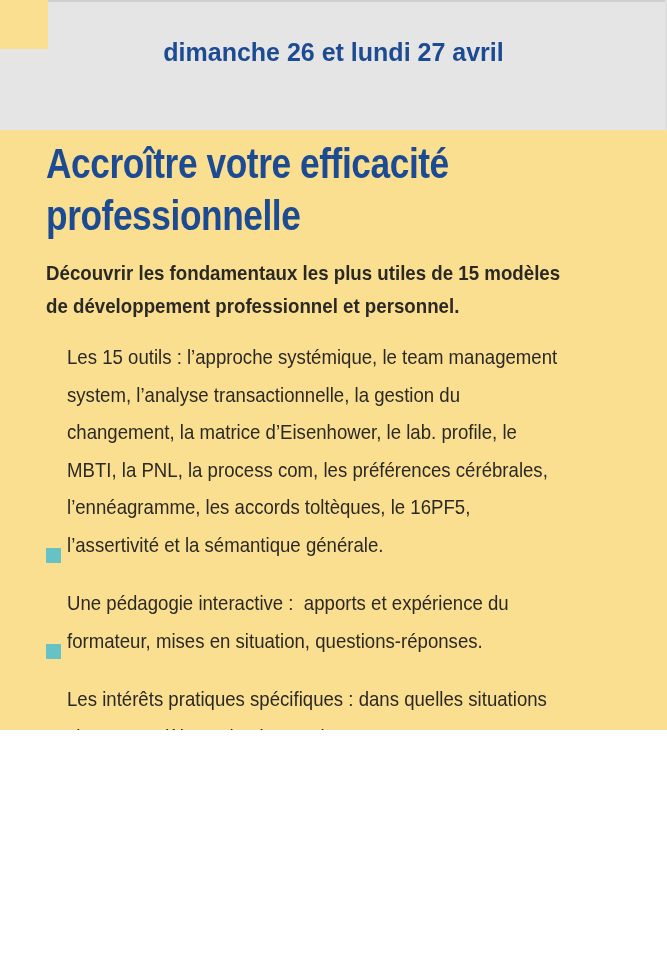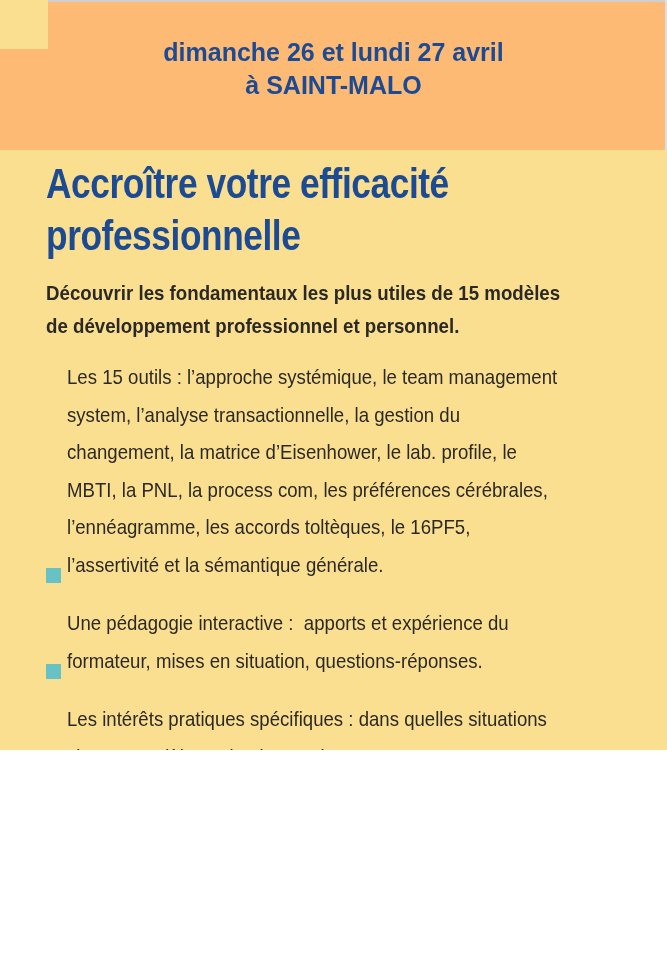--- a/index.html
+++ b/index.html
@@ -10,22 +10,22 @@
     position: relative;
     width: 667px;
     height: 955px;
     overflow: hidden;
     background: #ffffff;
   }
 
   
   .header-band {
     position: relative;
-    height: 150px;
-    background: #fdba74;
+    height: 130px;
+    background: #e5e5e5;
   }
   .header-band::before { 
     content: "";
     position: absolute;
     top: 0; left: 0; right: 0;
     height: 2px;
     background: #cfcfcf;
   }
   .header-band::after { 
     content: "";
@@ -132,21 +132,20 @@
 </style>
 </head>
 <body>
 
 <div class="page">
 
   <div class="header-band">
     <div class="corner-square"></div>
     <div class="date-block">
       <div>dimanche 26 et lundi 27 avril</div>
-      <div>à SAINT-MALO</div>
     </div>
   </div>
 
   <div class="body-panel">
 
     <h1 class="title">
       <span>Accroître votre efficacité</span><br>
       <span>professionnelle</span>
     </h1>
 

